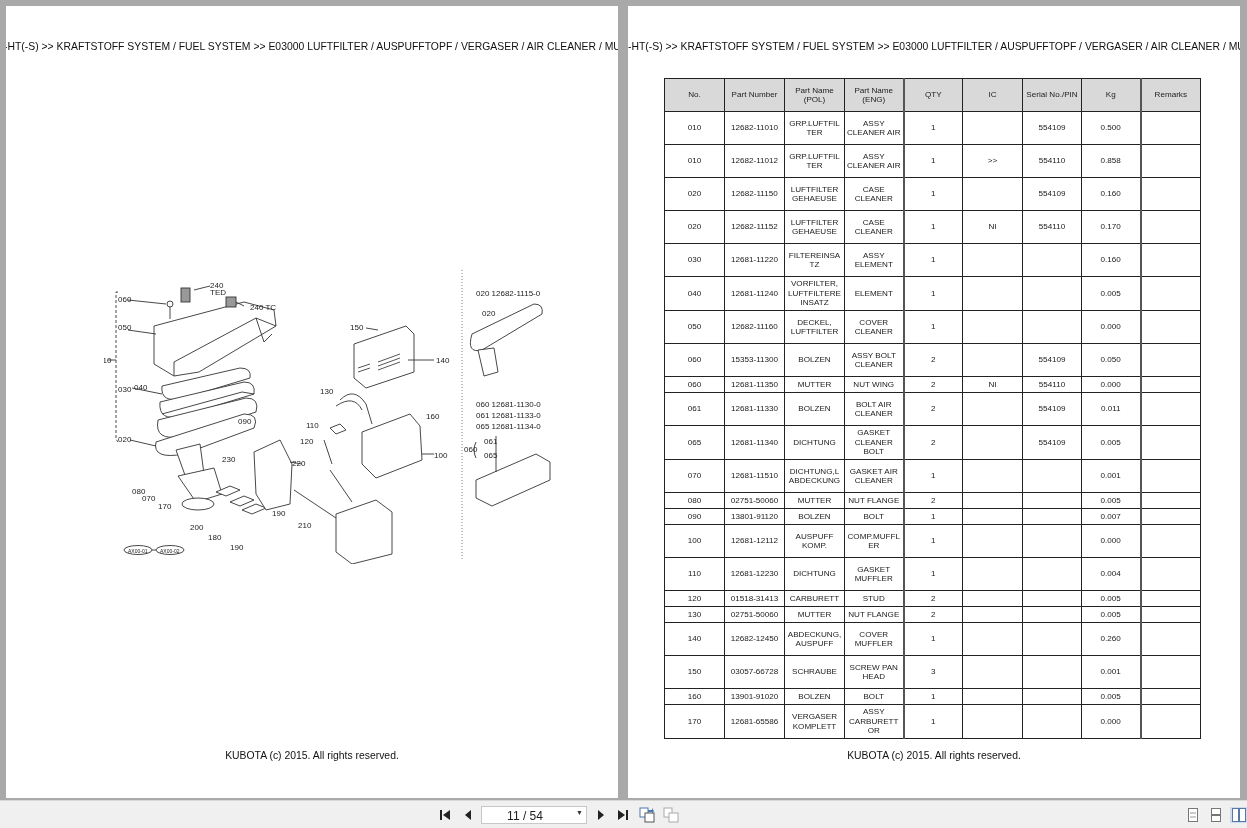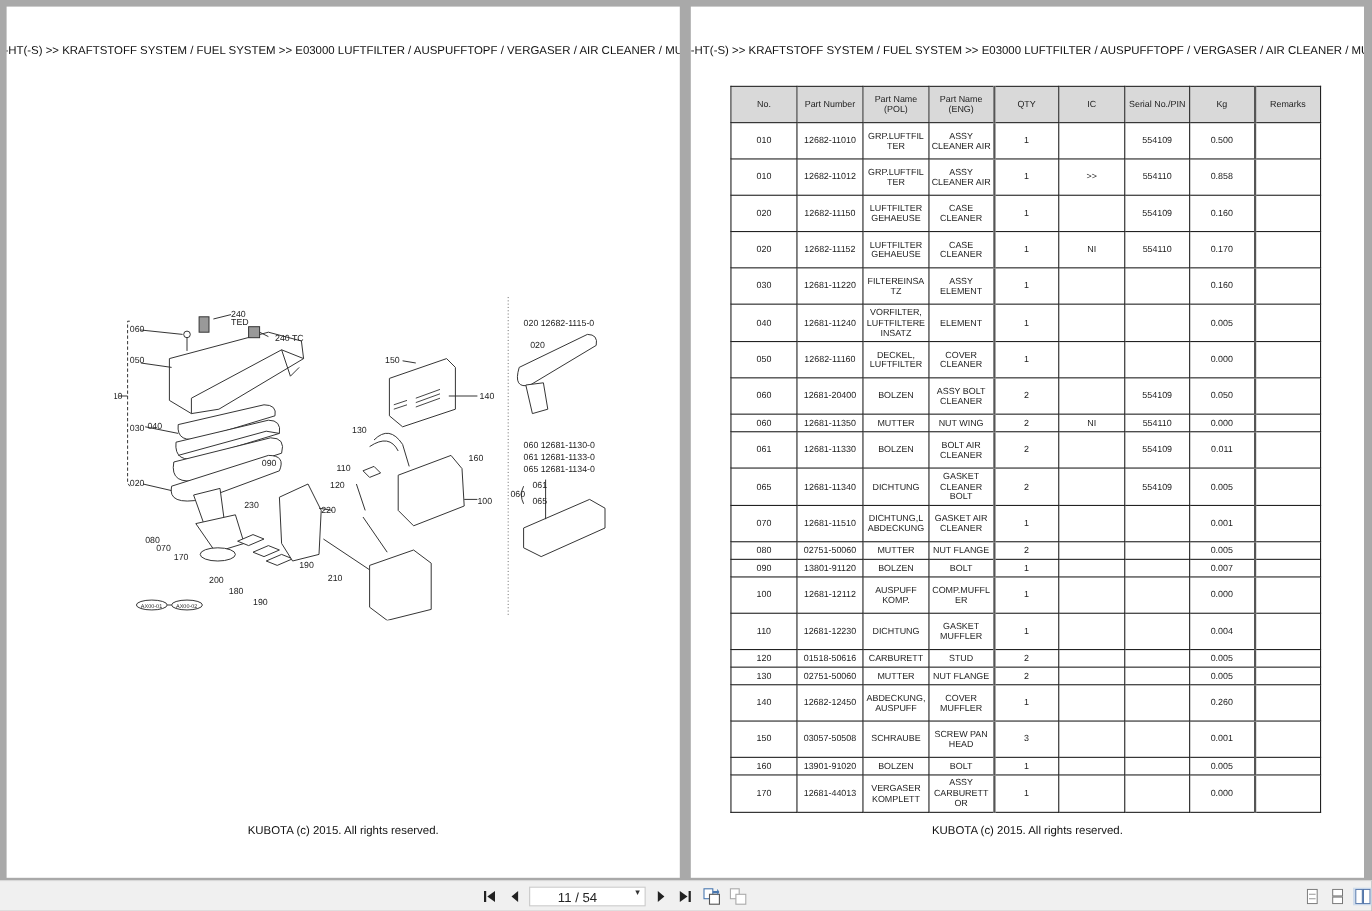--- a/index.html
+++ b/index.html
@@ -257,21 +257,21 @@
           <td>DECKEL, LUFTFILTER</td>
           <td>COVER CLEANER</td>
           <td>1</td>
           <td></td>
           <td></td>
           <td>0.000</td>
           <td></td>
         </tr>
         <tr style="height: 33px;">
           <td>060</td>
-          <td>12681-20400</td>
+          <td>15353-11300</td>
           <td>BOLZEN</td>
           <td>ASSY BOLT CLEANER</td>
           <td>2</td>
           <td></td>
           <td>554109</td>
           <td>0.050</td>
           <td></td>
         </tr>
         <tr style="height: 16px;">
           <td>060</td>
@@ -356,21 +356,21 @@
           <td>DICHTUNG</td>
           <td>GASKET MUFFLER</td>
           <td>1</td>
           <td></td>
           <td></td>
           <td>0.004</td>
           <td></td>
         </tr>
         <tr style="height: 16px;">
           <td>120</td>
-          <td>01518-50616</td>
+          <td>01518-31413</td>
           <td>CARBURETT</td>
           <td>STUD</td>
           <td>2</td>
           <td></td>
           <td></td>
           <td>0.005</td>
           <td></td>
         </tr>
         <tr style="height: 16px;">
           <td>130</td>
@@ -389,21 +389,21 @@
           <td>ABDECKUNG, AUSPUFF</td>
           <td>COVER MUFFLER</td>
           <td>1</td>
           <td></td>
           <td></td>
           <td>0.260</td>
           <td></td>
         </tr>
         <tr style="height: 33px;">
           <td>150</td>
-          <td>03057-50508</td>
+          <td>03057-66728</td>
           <td>SCHRAUBE</td>
           <td>SCREW PAN HEAD</td>
           <td>3</td>
           <td></td>
           <td></td>
           <td>0.001</td>
           <td></td>
         </tr>
         <tr style="height: 16px;">
           <td>160</td>
@@ -411,21 +411,21 @@
           <td>BOLZEN</td>
           <td>BOLT</td>
           <td>1</td>
           <td></td>
           <td></td>
           <td>0.005</td>
           <td></td>
         </tr>
         <tr style="height: 34px;">
           <td>170</td>
-          <td>12681-44013</td>
+          <td>12681-65586</td>
           <td>VERGASER KOMPLETT</td>
           <td>ASSY CARBURETT OR</td>
           <td>1</td>
           <td></td>
           <td></td>
           <td>0.000</td>
           <td></td>
         </tr>
       </tbody>
   </table>

